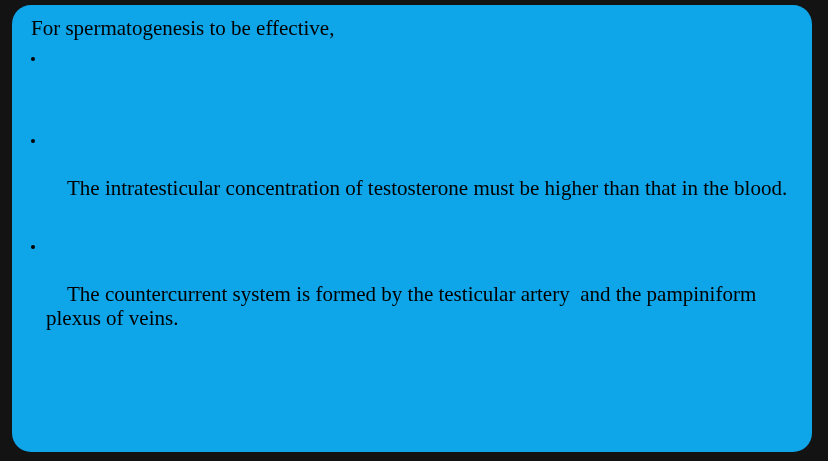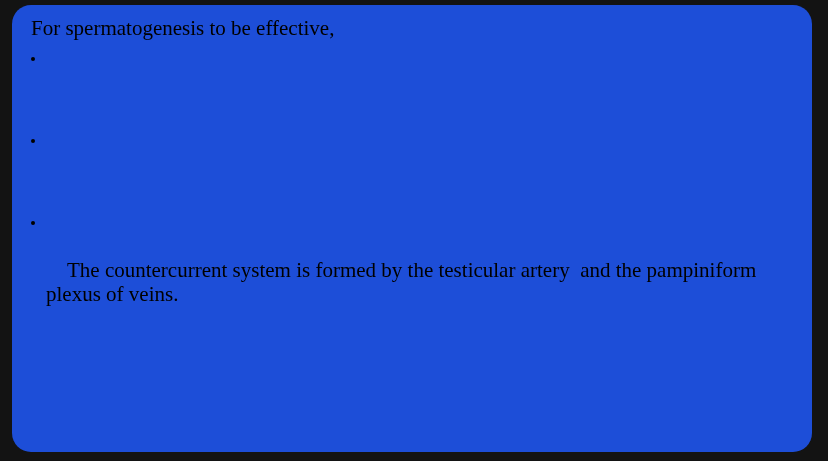--- a/index.html
+++ b/index.html
@@ -52,29 +52,30 @@
     width: 4px;
     height: 4px;
     border-radius: 50%;
     background: #000000;
   }
 </style>
 </head>
 <body style="background: rgb(19, 19, 19);">
 
 <div class="slide-stage">
-  <div class="slide-card" style="background: #1d4ed8; color: rgb(0, 0, 0);">
+  <div class="slide-card" style="background: #0ea5e9; color: rgb(0, 0, 0);">
     <div class="intro-line">For spermatogenesis to be effective,</div>
     <ul class="bullet-list">
   <li class="bullet-item">
     <span class="dot" style="background: rgb(0, 0, 0);"></span>
   </li>
 
   <li class="bullet-item">
     <span class="dot" style="background: rgb(0, 0, 0);"></span>
+    <span class="bullet-text">The intratesticular concentration of testosterone must be higher than that in the blood.</span>
   </li>
 
 
   <li class="bullet-item">
     <span class="dot" style="background: rgb(0, 0, 0);"></span>
     <span class="bullet-text">The countercurrent system is formed by the testicular artery  and the pampiniform plexus of veins.</span>
   </li>
 
 </ul>
   </div>

